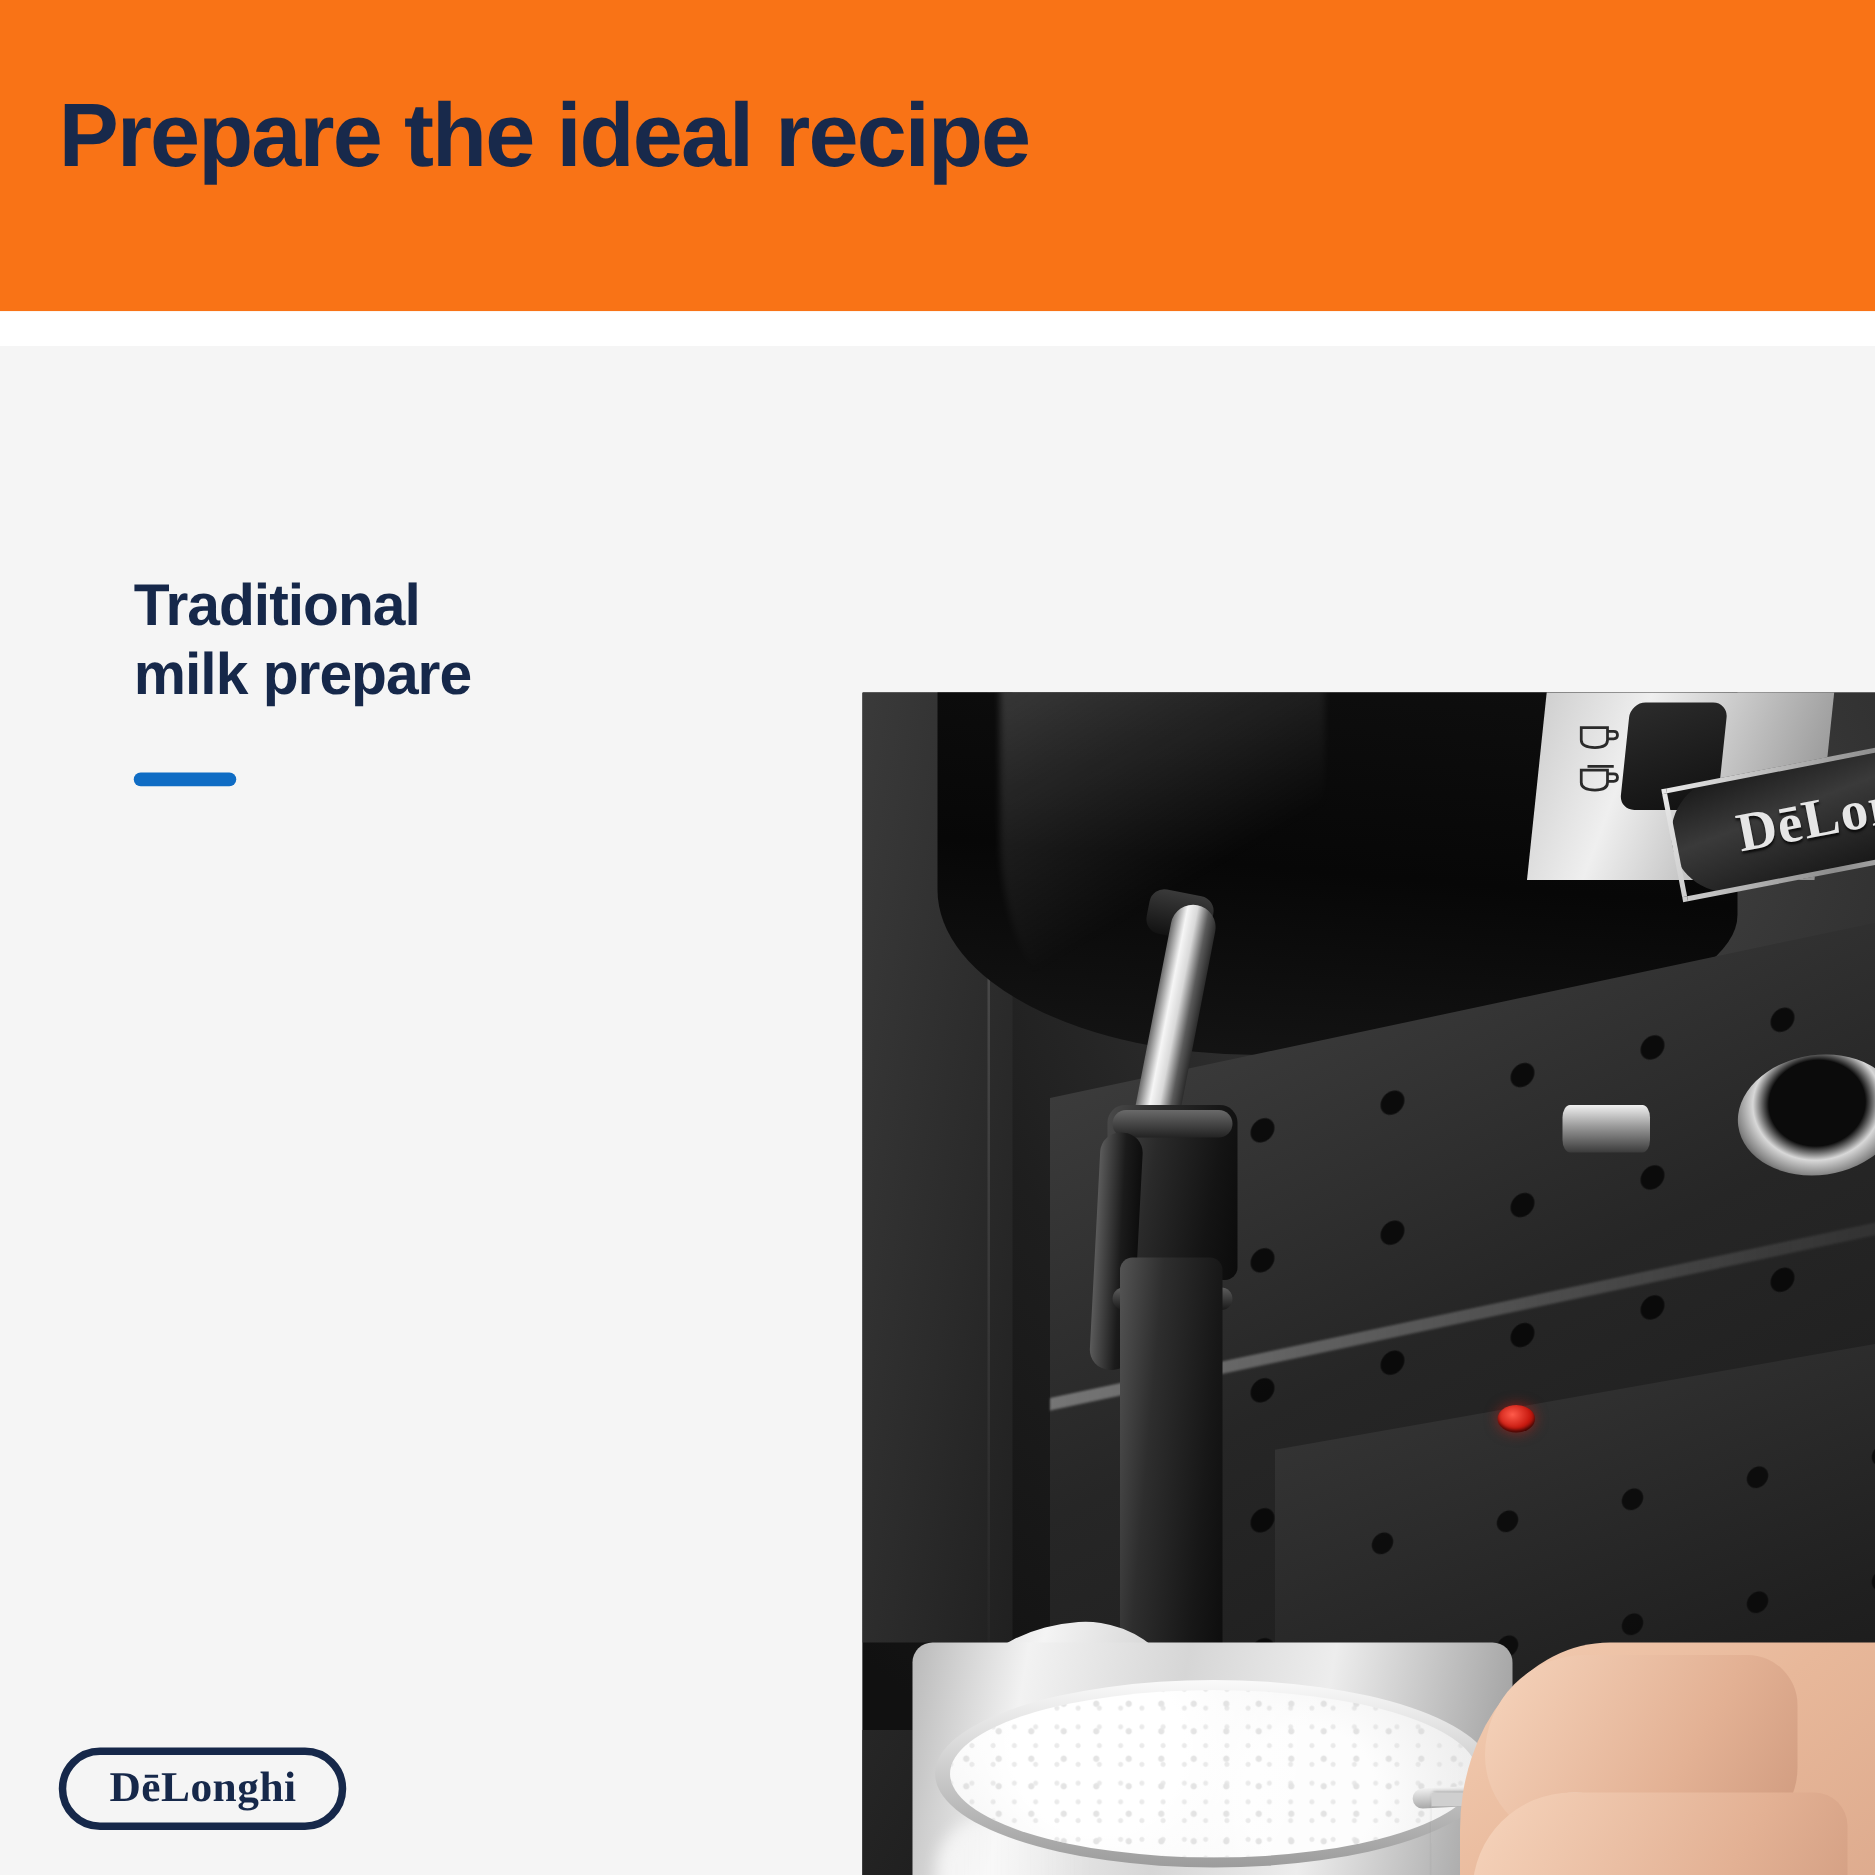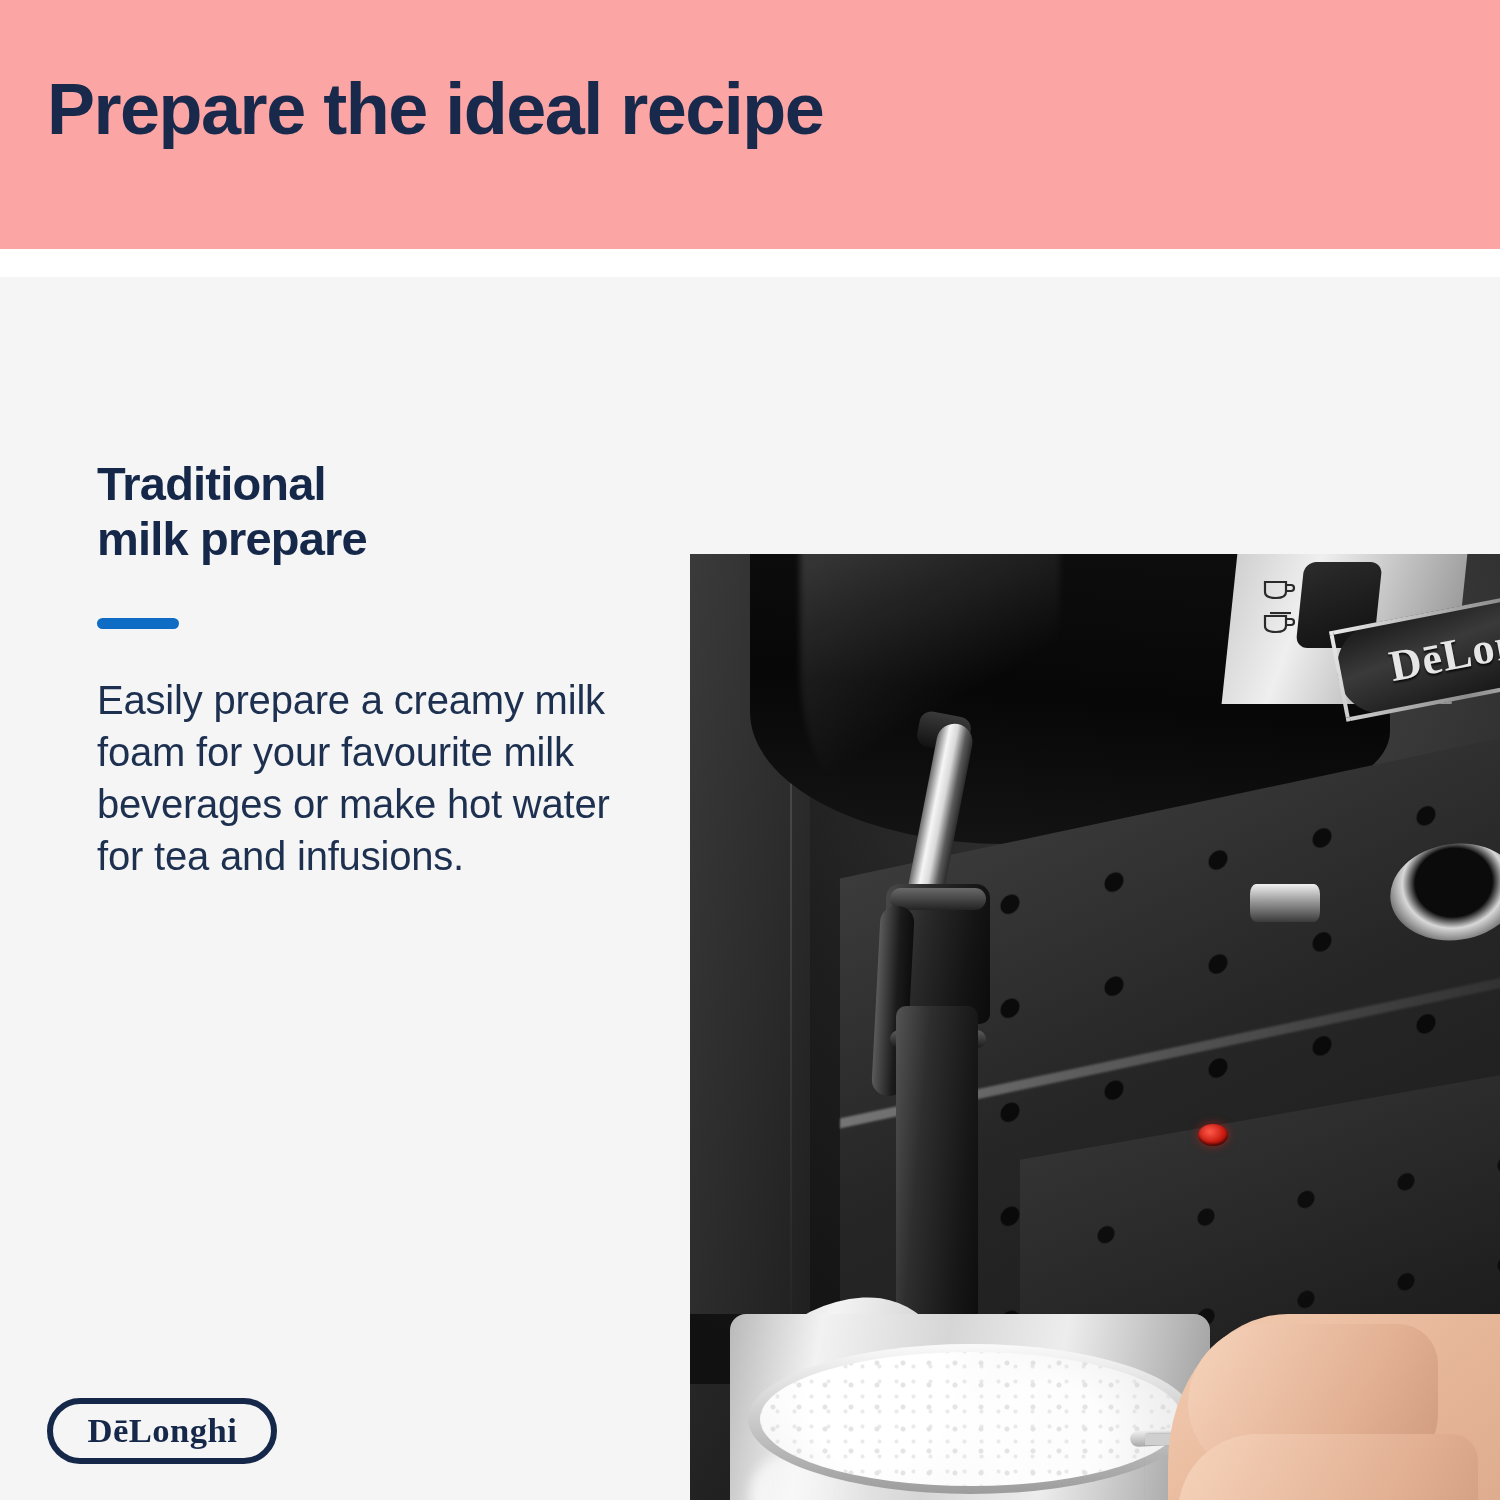--- a/index.html
+++ b/index.html
@@ -7,40 +7,40 @@
   body {
     font-family:"Liberation Sans", sans-serif;
     background:#f5f5f5;
     overflow:hidden;
     position:relative;
   }
 
   
   .header {
     position:absolute; left:0; top:0; width:1500px; height:249px;
-    background:#fca5a5;
+    background:#f97316;
   }
   .headline {
     position:absolute; left:47px; top:72px;
     font-size:72px; font-weight:700; letter-spacing:-1.5px;
     color:#18294b; line-height:1.05; white-space:nowrap;
   }
   .header-divider {
     position:absolute; left:0; top:249px; width:1500px; height:28px;
     background:#ffffff;
   }
 
   
   .content {
     position:absolute; left:0; top:277px; width:1500px; height:1223px;
     background:#f5f5f5;
   }
 
   
-  .left-col { position:absolute; left:97px; top:180px; width:520px; }
+  .left-col { position:absolute; left:107px; top:180px; width:520px; }
   .subhead {
     font-size:47px; font-weight:700; color:#16284a;
     line-height:1.17; letter-spacing:-0.8px;
   }
   .accent-rule {
     margin-top:51px; width:82px; height:11px;
     background:#0f6cc4; border-radius:6px;
   }
   .body-copy {
     margin-top:45px;
@@ -312,21 +312,20 @@
 <div class="header-divider"></div>
 
 <div class="content">
 
   <div class="left-col">
     <div class="subhead">
       <div>Traditional</div>
       <div>milk prepare</div>
     </div>
     <div class="accent-rule"></div>
-    <div class="body-copy">Easily prepare a creamy milk foam for your favourite milk beverages or make hot water for tea and infusions.</div>
   </div>
 
   <div class="photo">
     <div class="m-bg"></div>
     <div class="m-left-panel"></div>
     <div class="m-hood"></div>
     <div class="m-hood-gloss"></div>
 
     <div class="m-panel"></div>
     <div class="m-panel-screen"></div>

